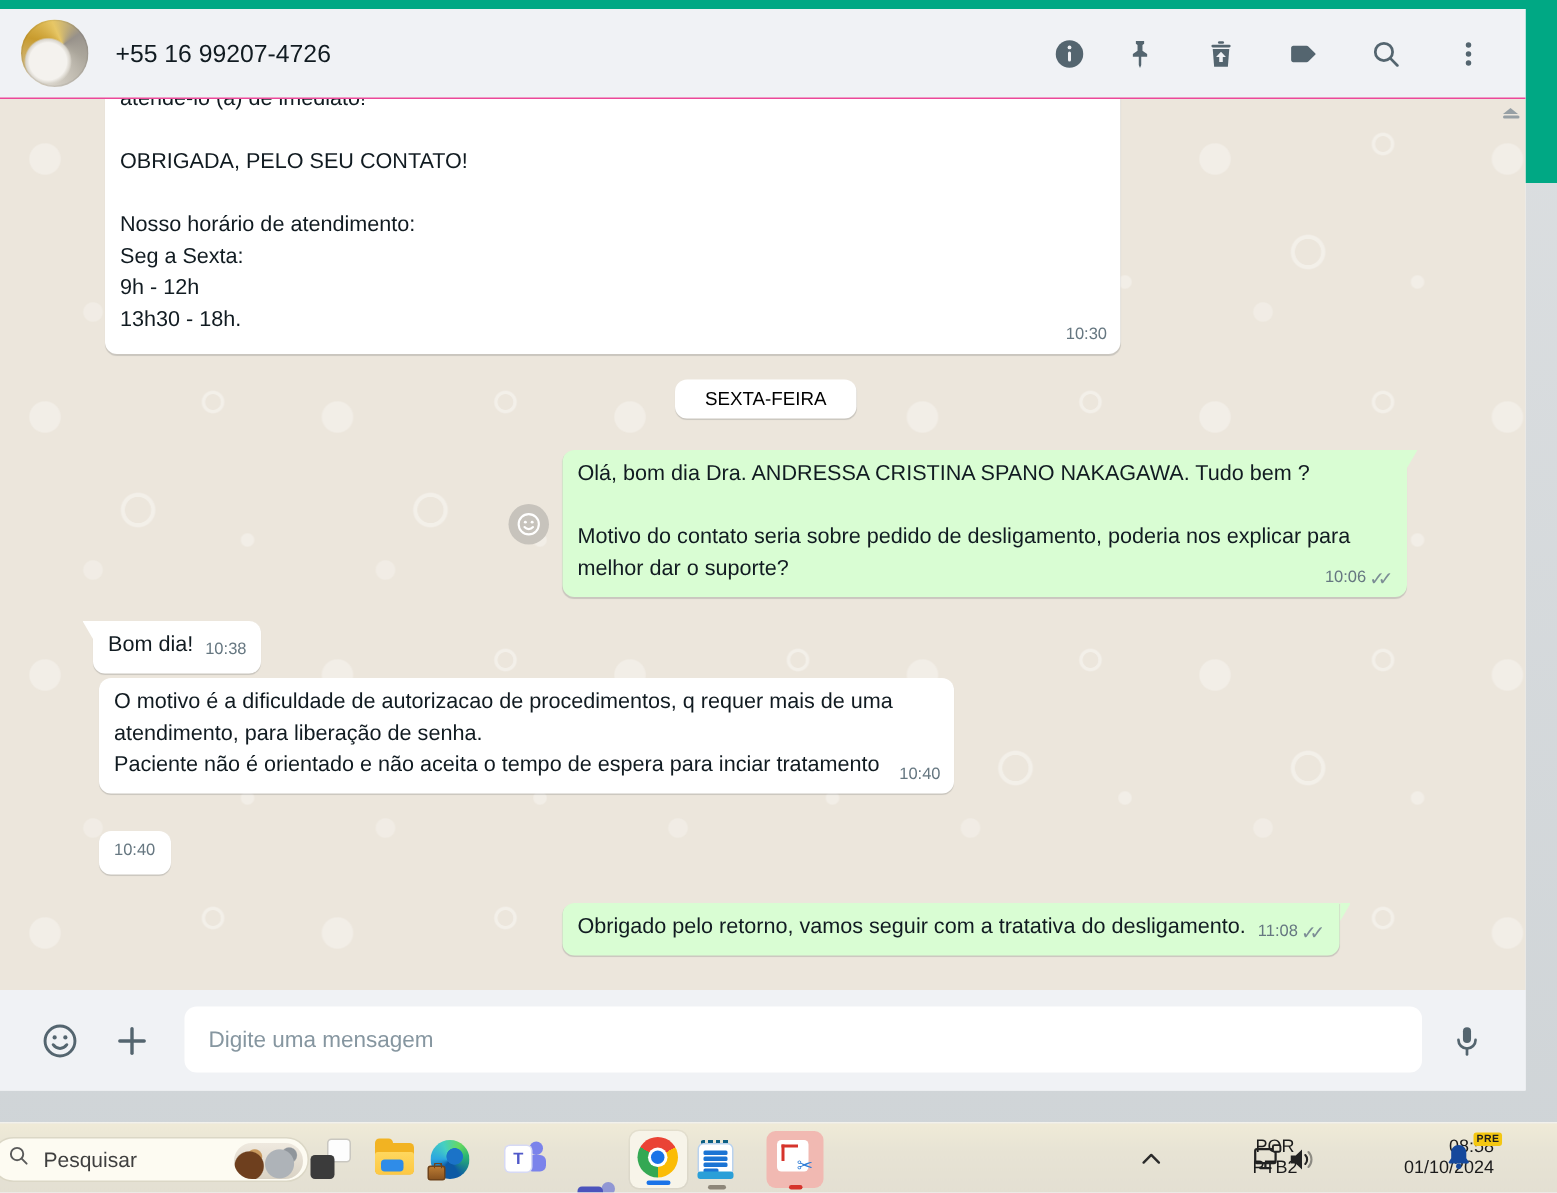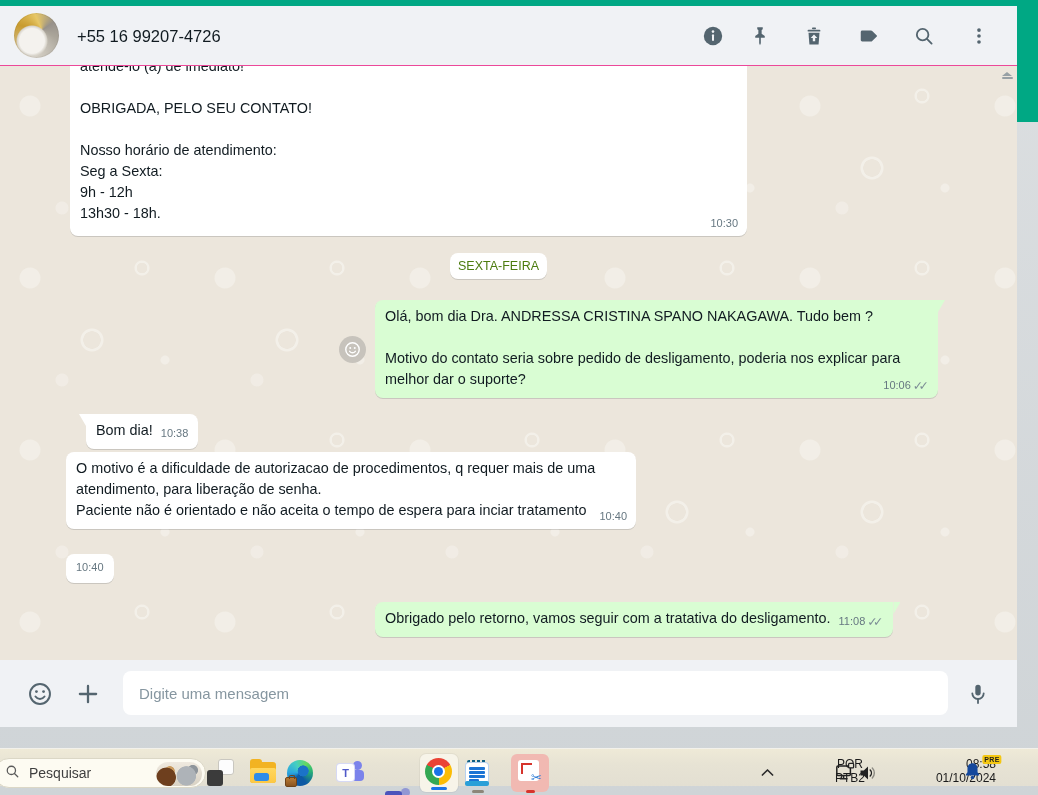--- a/index.html
+++ b/index.html
@@ -43,40 +43,40 @@
   .time-abs { position:absolute; right:9px; bottom:5px; }
   .inline-msg { display:inline-flex; align-items:flex-end; gap:8px; }
   .ck { font-size:12.5px; color:#7c8d95; letter-spacing:-.38em; padding-right:.38em; margin-left:2px; }
   .timegrp { display:inline-flex; align-items:center; }
   .tail-r { border-top-right-radius:0; }
   .tail-r::after { content:""; position:absolute; top:0; right:-7px; width:7px; height:12px; background:#d9fdd3; clip-path:polygon(0 0,100% 0,0 100%); }
   .tail-l { border-top-left-radius:0; }
   .tail-l::after { content:""; position:absolute; top:0; left:-7px; width:7px; height:12px; background:#ffffff; clip-path:polygon(0 0,100% 0,100% 100%); }
 
   .b1 { left:70px; top:-16px; width:677px; padding-bottom:12px; }
-  .datepill { position:absolute; left:450px; top:187px; padding:6px 8px; background:#fff; border-radius:8px; font-size:12.5px; color:#4d7c0f; box-shadow:0 1px .5px rgba(11,20,26,.15); }
+  .datepill { position:absolute; left:450px; top:187px; padding:6px 20px; background:#fff; border-radius:8px; font-size:12.5px; color:#000000; box-shadow:0 1px .5px rgba(11,20,26,.15); }
   .b2 { left:375px; top:234px; width:563px; padding-right:12px; }
   .react { position:absolute; left:339px; top:270px; width:27px; height:27px; border-radius:50%; background:#c7c3bc; display:flex; align-items:center; justify-content:center; cursor:pointer; }
-  .b3 { left:62px; top:348px;margin-left:24px; }
+  .b3 { left:62px; top:348px; }
   .b4 { left:66px; top:386px; width:570px; }
   .b5 { left:66px; top:488px; }
   .b6 { left:375px; top:536px; }
 
   .shint { position:absolute; left:999px; top:6px; width:16px; cursor:pointer; }
   .shint .tri { width:0; height:0; margin:0 auto; border-left:5px solid transparent; border-right:5px solid transparent; border-bottom:4px solid #97a0a5; }
   .shint .bar { width:11px; height:2px; background:#97a0a5; border-radius:1px; margin:1px auto 0; }
 
   
   .composer { position:absolute; left:0; top:654px; width:1017px; height:67px; background:#f0f2f5; }
   .cicon { position:absolute; top:20px; width:27px; height:27px; display:flex; align-items:center; justify-content:center; cursor:pointer; }
   .composer-input { position:absolute; left:123px; top:11px; width:825px; height:44px; border:none; outline:none; background:#ffffff; border-radius:8px; padding:0 16px; font-size:15px; color:#1d4ed8; font-family:"Liberation Sans","DejaVu Sans",sans-serif; }
   .composer-input::placeholder { color:#8696a0; }
 
   
-  .taskbar { position:absolute; left:0; top:748px; width:1038px; height:38px; background:linear-gradient(180deg,#efead7 0%,#e7e3d4 40%,#e3dfd2 100%); border-top:1px solid rgba(255,255,255,.55); }
+  .taskbar { position:absolute; left:0; top:748px; width:1038px; height:47px; background:linear-gradient(180deg,#efead7 0%,#e7e3d4 40%,#e3dfd2 100%); border-top:1px solid rgba(255,255,255,.55); }
   .searchpill { position:absolute; left:-6px; top:9px; width:212px; height:30px; background:#fdfbf2; border:1px solid #dbd7c6; border-radius:15px; display:flex; align-items:center; cursor:pointer; }
   .searchpill .mag { margin-left:10px; }
   .searchpill .slabel { margin-left:9px; font-size:14px; color:#3f3f3f; flex:1; }
   .spill-img { position:absolute; right:3px; top:3px; width:46px; height:24px; border-radius:12px;
     background:
       radial-gradient(circle at 22% 64%, #6e3f1e 0 24%, transparent 26%),
       radial-gradient(circle at 30% 38%, #c99a5f 0 13%, transparent 15%),
       radial-gradient(circle at 66% 58%, #aeb3b8 0 28%, transparent 30%),
       radial-gradient(circle at 80% 34%, #8f959b 0 12%, transparent 14%),
       linear-gradient(180deg,#efe9df,#d9d2c4); }

